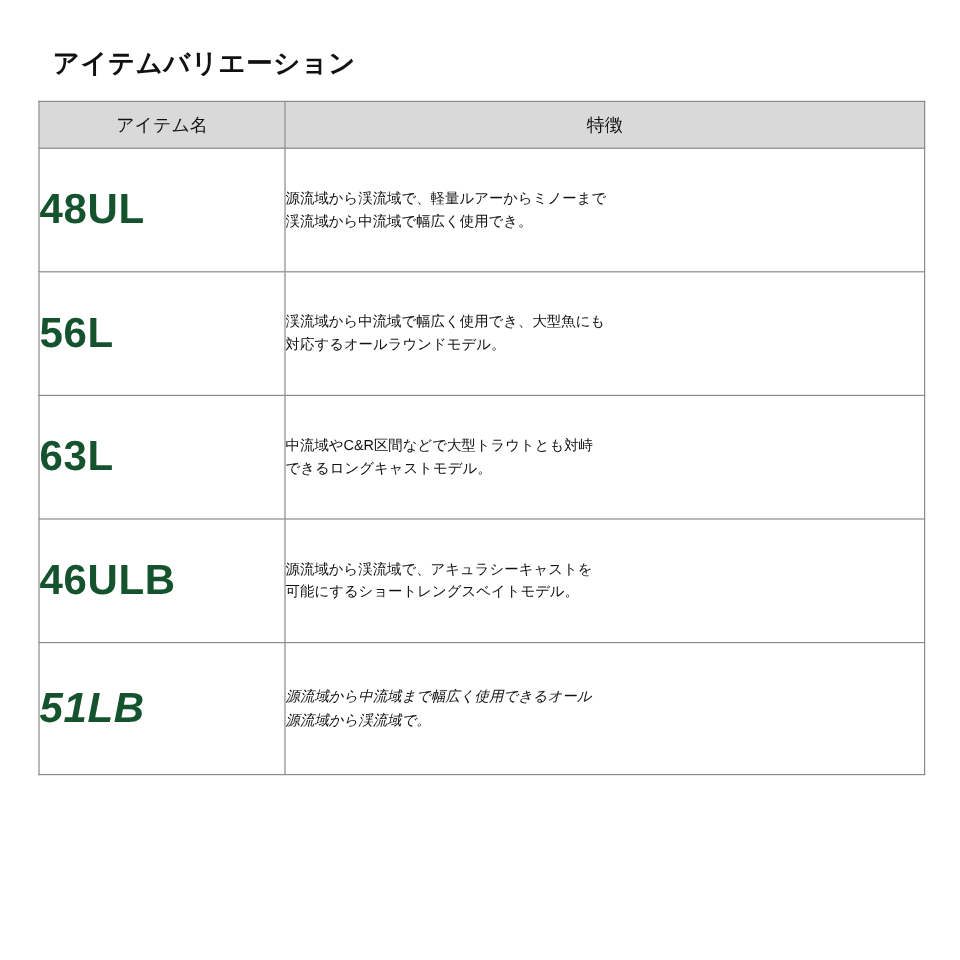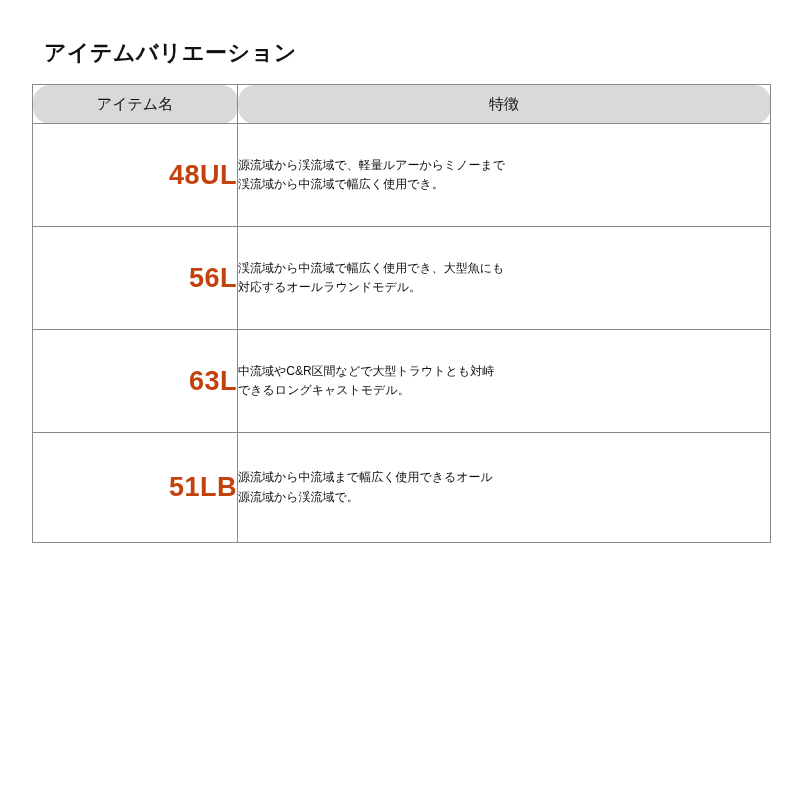--- a/index.html
+++ b/index.html
@@ -38,40 +38,39 @@
     padding: 0;
     vertical-align: middle;
   }
   thead th {
     background: #d9d9d9;
     font-size: 15px;
     font-weight: normal;
     height: 38px;
     text-align: center;
     color: #111111;
-    border-radius: 17px;
   }
   thead th.col-name { width: 204px; }
   thead th.col-feature { width: 532px; margin-top: 40px; }
 
   td.item-name {
-    text-align: right;
-    font-size: 27px;
+    text-align: left;
+    font-size: 35px;
     font-weight: bold;
     letter-spacing: 0.5px;
-    color: #c2410c;
+    color: #14532d;
   }
   td.item-feature {
     font-size: 12px;
     line-height: 1.62;
     padding: 0 10px 0 12px;
     color: #111111;
   }
   tbody tr { height: 103px; }
-  tbody tr:last-child { height: 110px; }
+  tbody tr:last-child { height: 110px; font-style: italic; }
   .feature-line { display: block; white-space: nowrap; }
 </style>
 </head>
 <body>
 
 <div class="page">
   <div class="page-title">アイテムバリエーション</div>
 
   <table class="variation-table">
     <thead>
@@ -96,20 +95,27 @@
         </td>
       </tr>
       <tr>
         <td class="item-name">63L</td>
         <td class="item-feature">
           <span class="feature-line">中流域やC&amp;R区間などで大型トラウトとも対峙</span>
           <span class="feature-line">できるロングキャストモデル。</span>
         </td>
       </tr>
       <tr>
+        <td class="item-name">46ULB</td>
+        <td class="item-feature">
+          <span class="feature-line">源流域から渓流域で、アキュラシーキャストを</span>
+          <span class="feature-line">可能にするショートレングスベイトモデル。</span>
+        </td>
+      </tr>
+      <tr>
         <td class="item-name">51LB</td>
         <td class="item-feature">
           <span class="feature-line">源流域から中流域まで幅広く使用できるオール</span>
           <span class="feature-line">源流域から渓流域で。</span>
         </td>
       </tr>
     </tbody>
   </table>
 </div>
 

